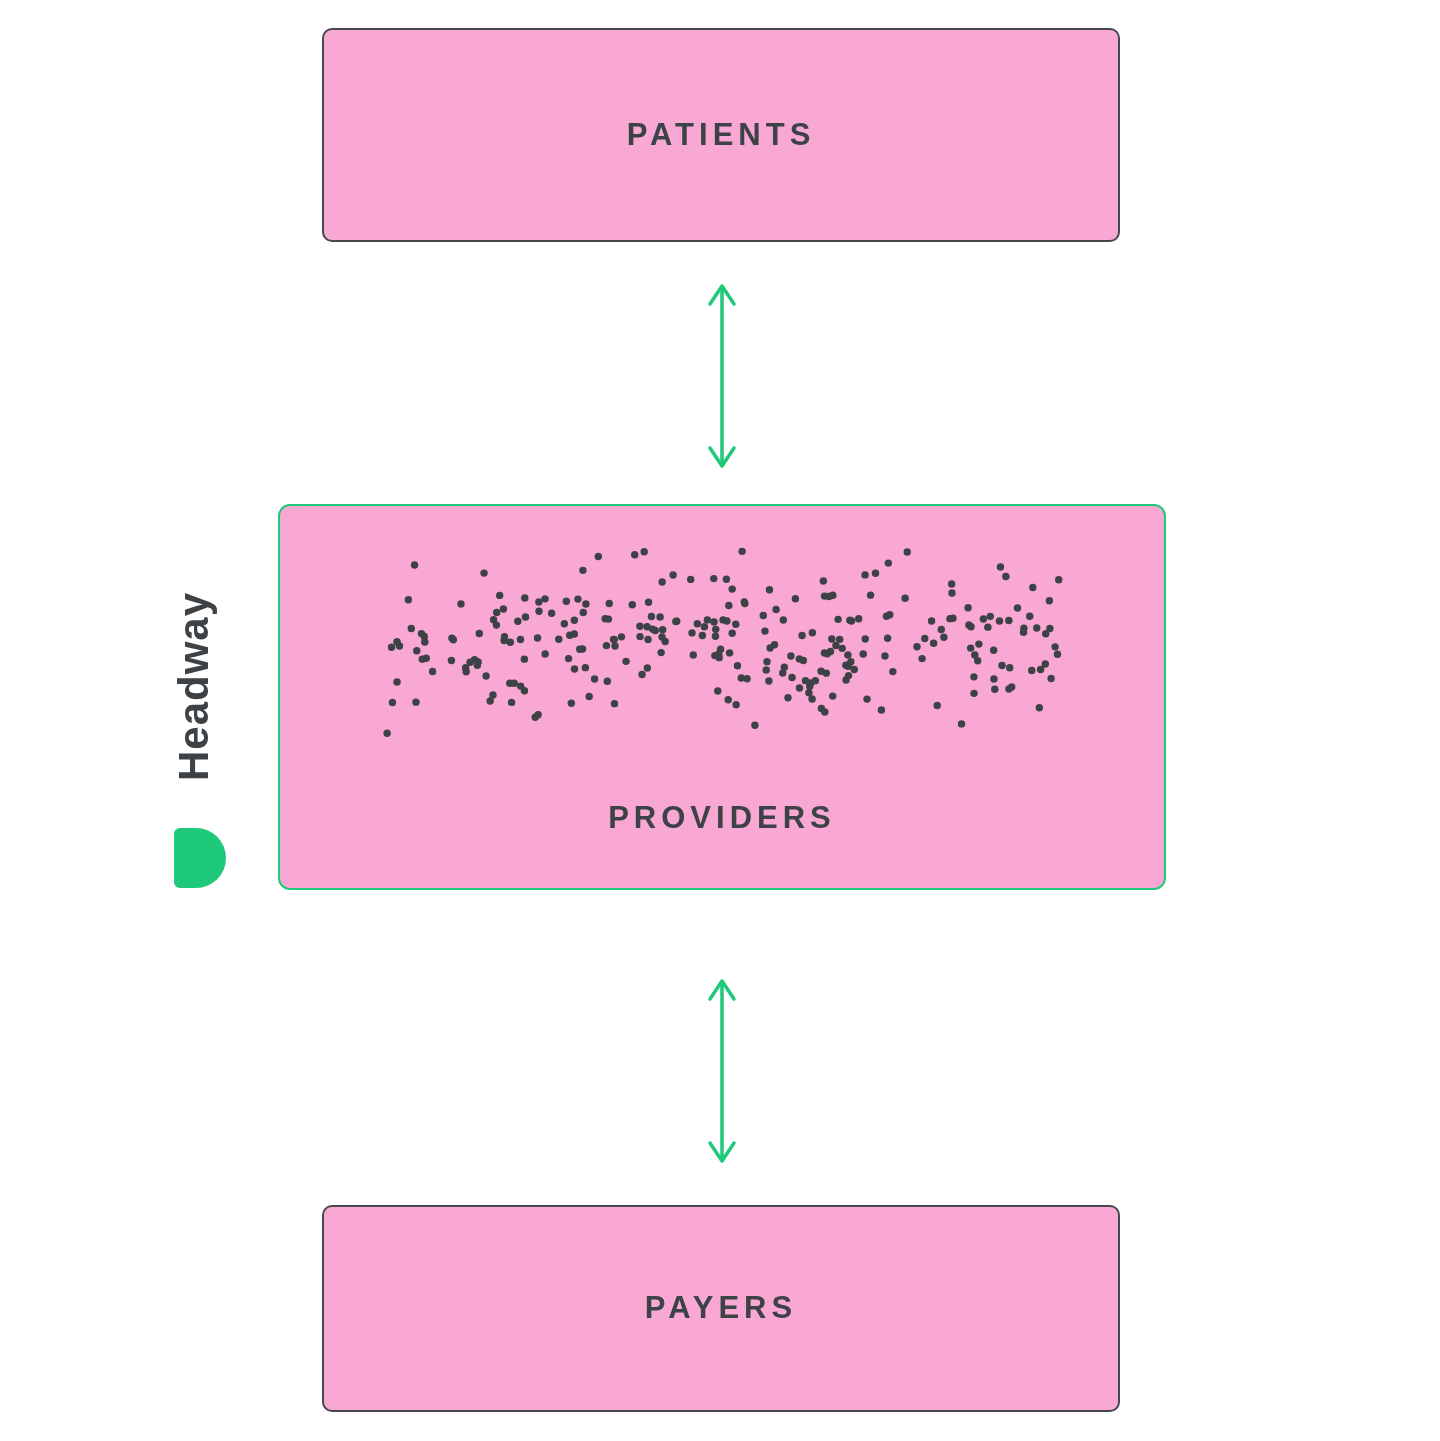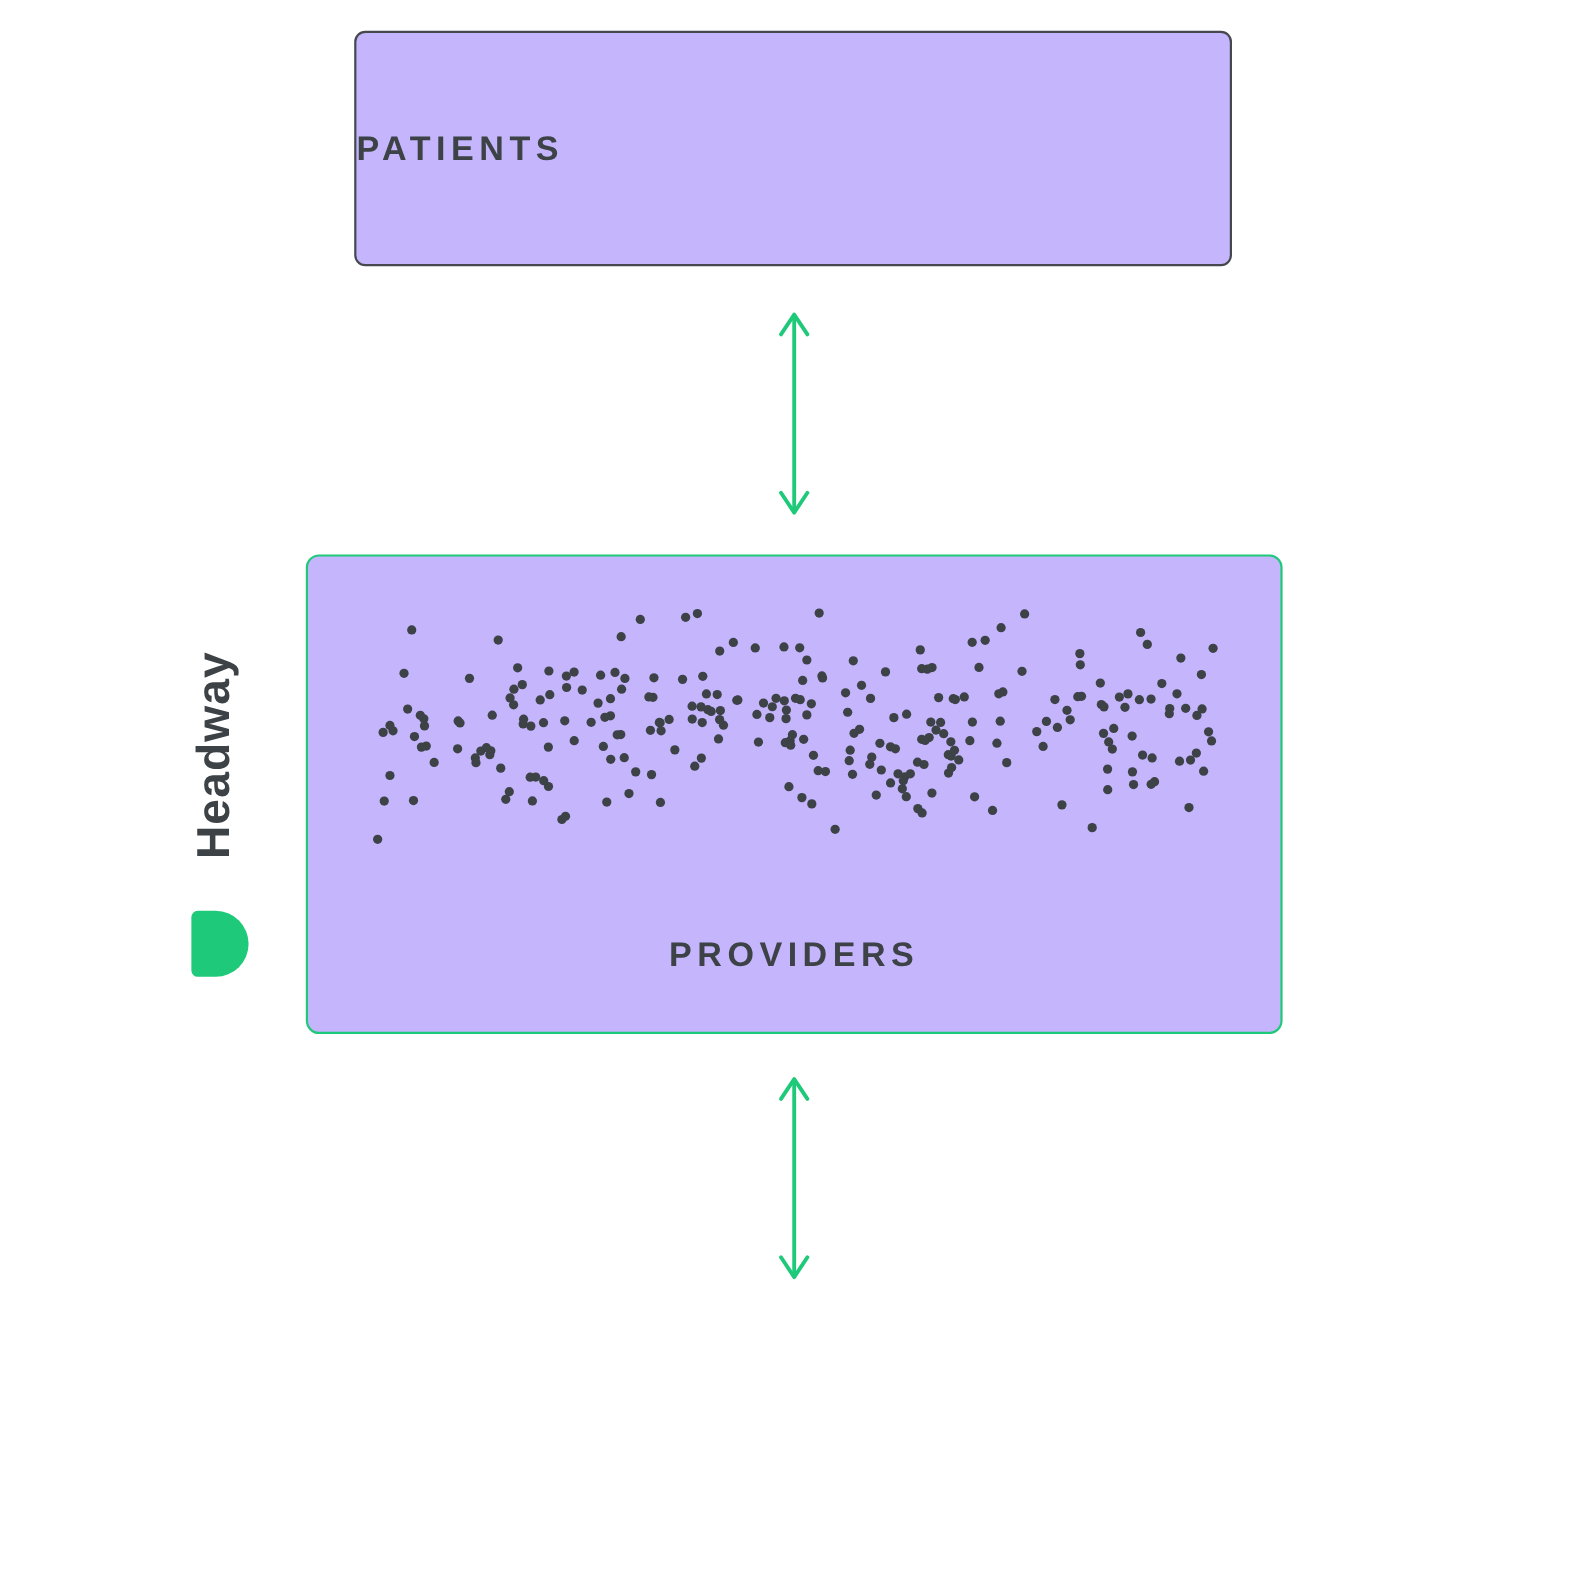--- a/index.html
+++ b/index.html
@@ -10,43 +10,43 @@
   html,body{margin:0;padding:0;background:#ffffff;}
   body{font-family:"Liberation Sans","DejaVu Sans",sans-serif;}
   .canvas{
     position:relative;
     width:1440px;height:1441px;
     background:#ffffff;
     overflow:hidden;
   }
   .node{
     position:absolute;
-    background:#c4b5fd;
-    display:flex;align-items:center;
+    background:#f9a8d4;
+    display:flex;align-items:center;justify-content:center;
     box-sizing:border-box;
   }
   .node-dark{
     border:2.5px solid #45494d;
     border-radius:10px;
   }
   .node-green{
     border:2.5px solid var(--accent);
     border-radius:12px;
   }
   .node-label{
     color:var(--dark);
     font-weight:700;
     font-size:31px;
     letter-spacing:5px;
     text-align:center;
     line-height:1.55;
   }
   #patients-box{left:322px;top:28px;width:798px;height:214px;}
   #payers-box{left:322px;top:1205px;width:798px;height:207px;}
-  #providers-box{left:278px;top:504px;width:888px;height:436px;display:block;}
+  #providers-box{left:278px;top:504px;width:888px;height:386px;display:block;}
   #dots-svg{position:absolute;left:0;top:0;width:100%;height:100%;}
   #providers-label{
     position:absolute;left:0;right:0;bottom:46px;
   }
   .arrow{position:absolute;left:702px;width:40px;height:190px;}
   #arrow-top{top:281px;}
   #arrow-bottom{top:976px;}
   .arrow svg{display:block;width:100%;height:100%;}
   .arrow line,.arrow polyline{
     stroke:var(--accent);
@@ -369,19 +369,22 @@
   </div>
 
   <div class="arrow" id="arrow-bottom">
     <svg viewBox="0 0 40 190" aria-hidden="true">
       <line x1="20" y1="6" x2="20" y2="184"></line>
       <polyline points="8,23 20,5 32,23"></polyline>
       <polyline points="8,167 20,185 32,167"></polyline>
     </svg>
   </div>
 
+  <div class="node node-dark" id="payers-box">
+    <div class="node-label">PAYERS</div>
+  </div>
 
   <div id="brand">
     <div id="brand-wordmark">Headway</div>
     <div id="brand-mark"></div>
   </div>
 
 </div>
 
 </body></html>

